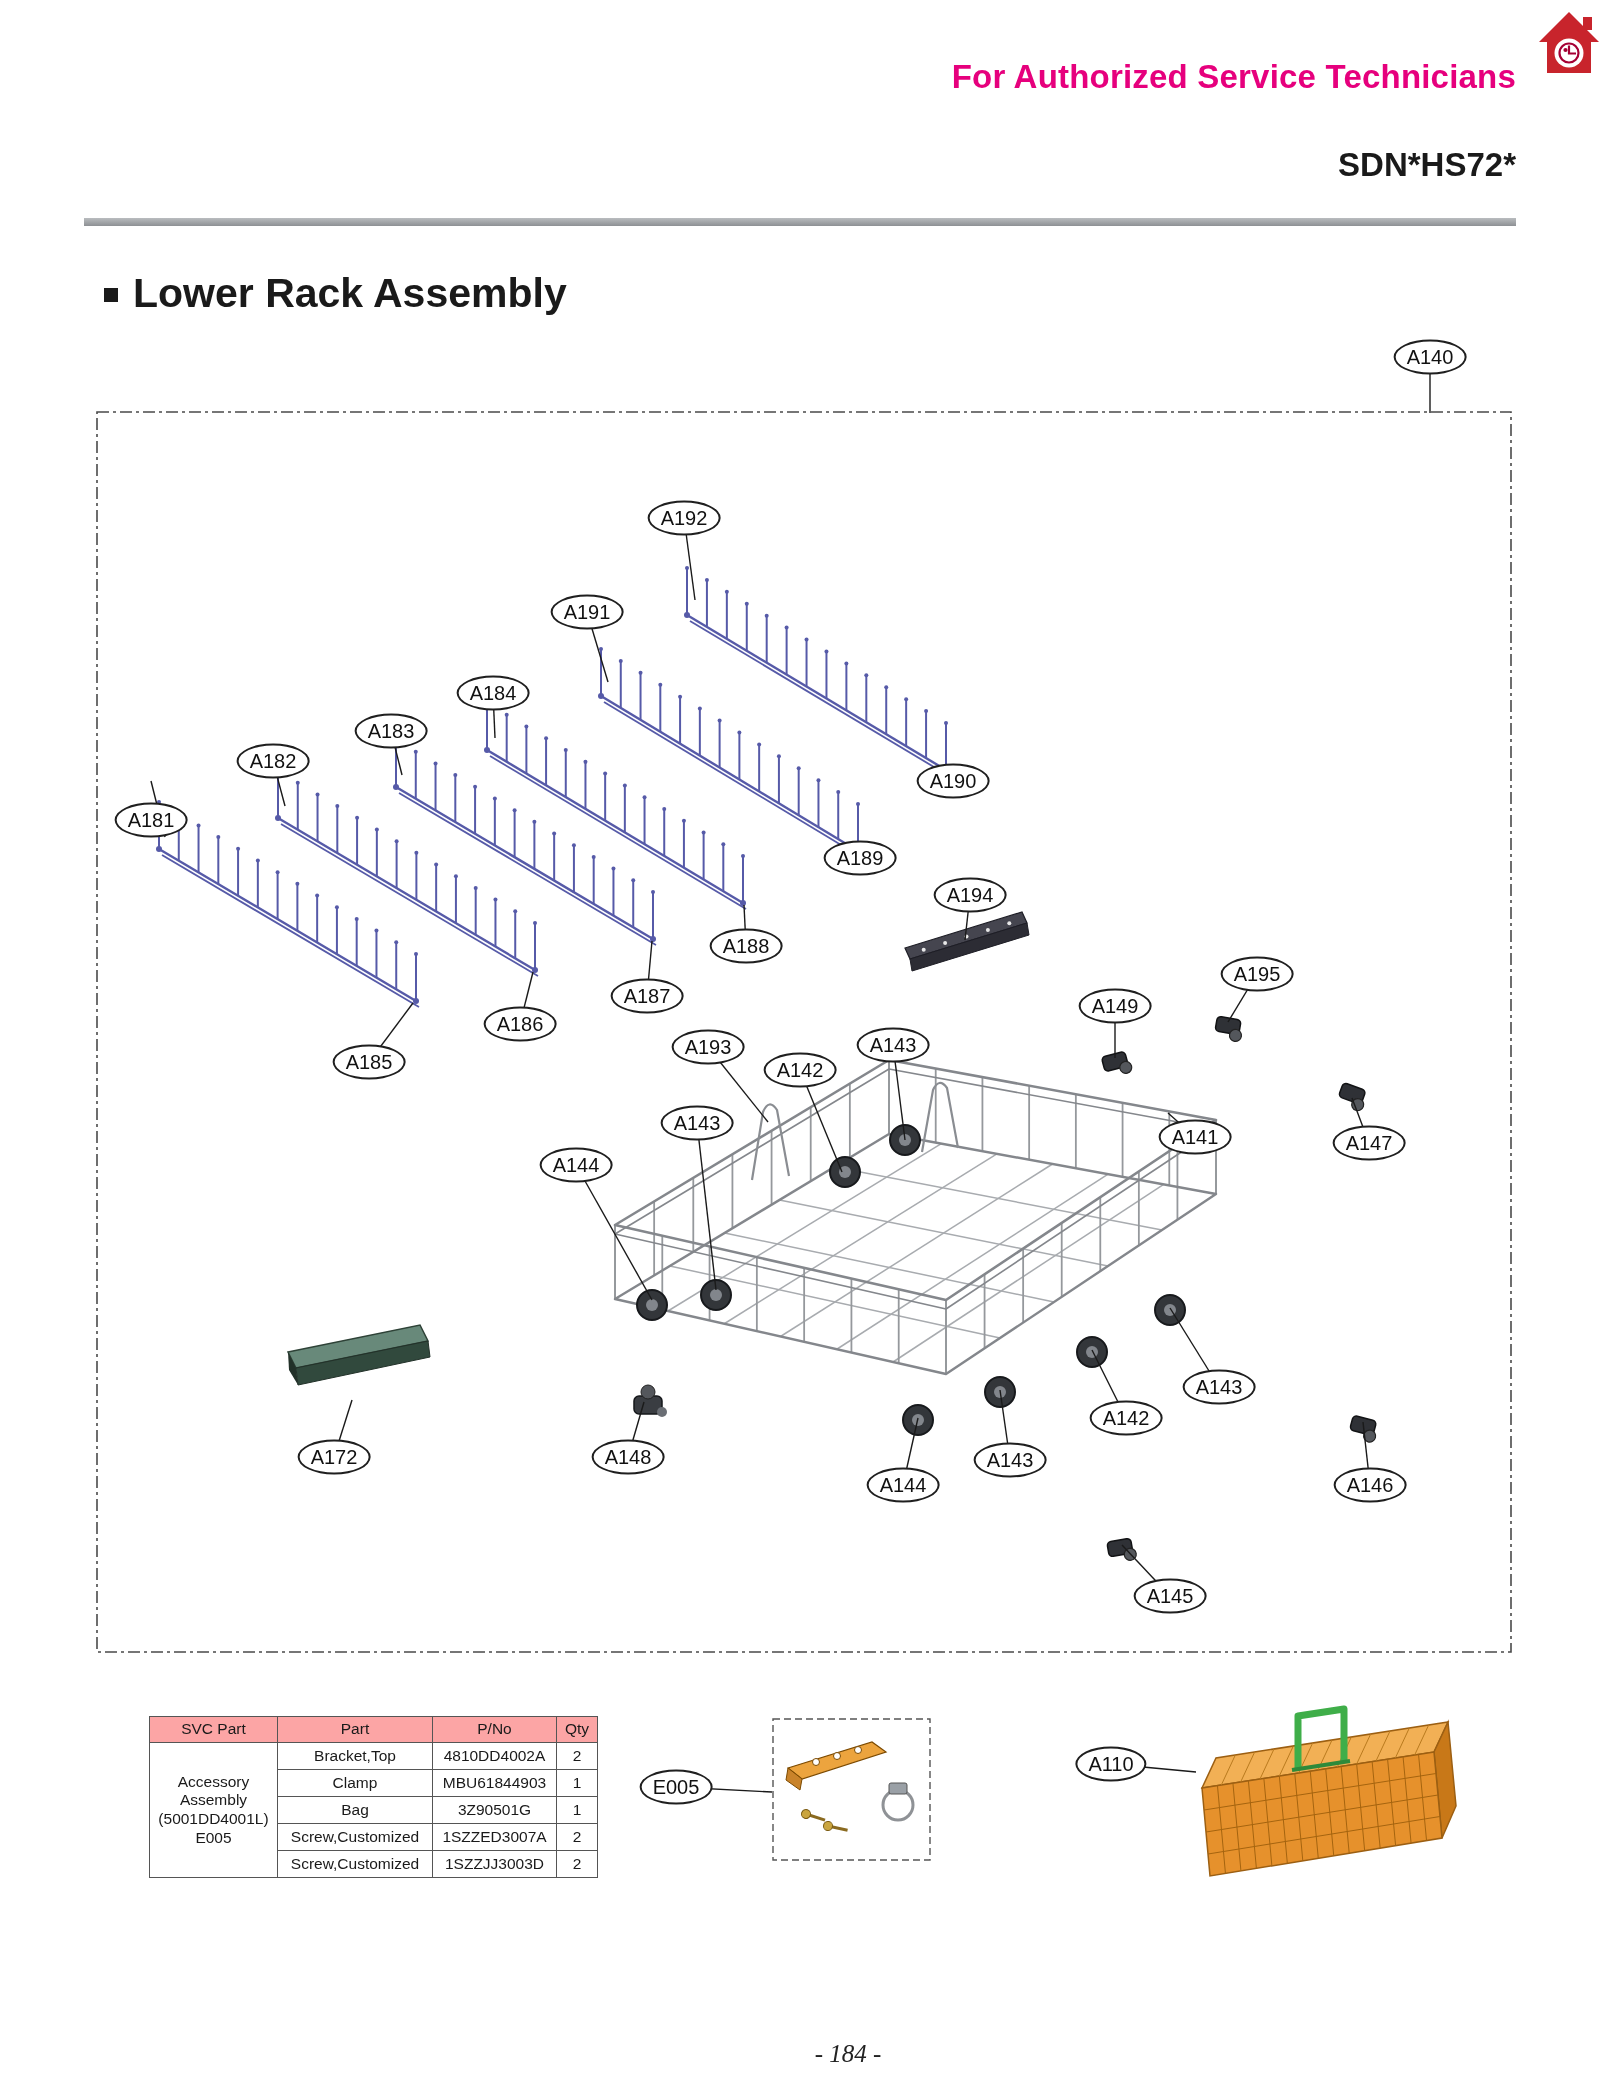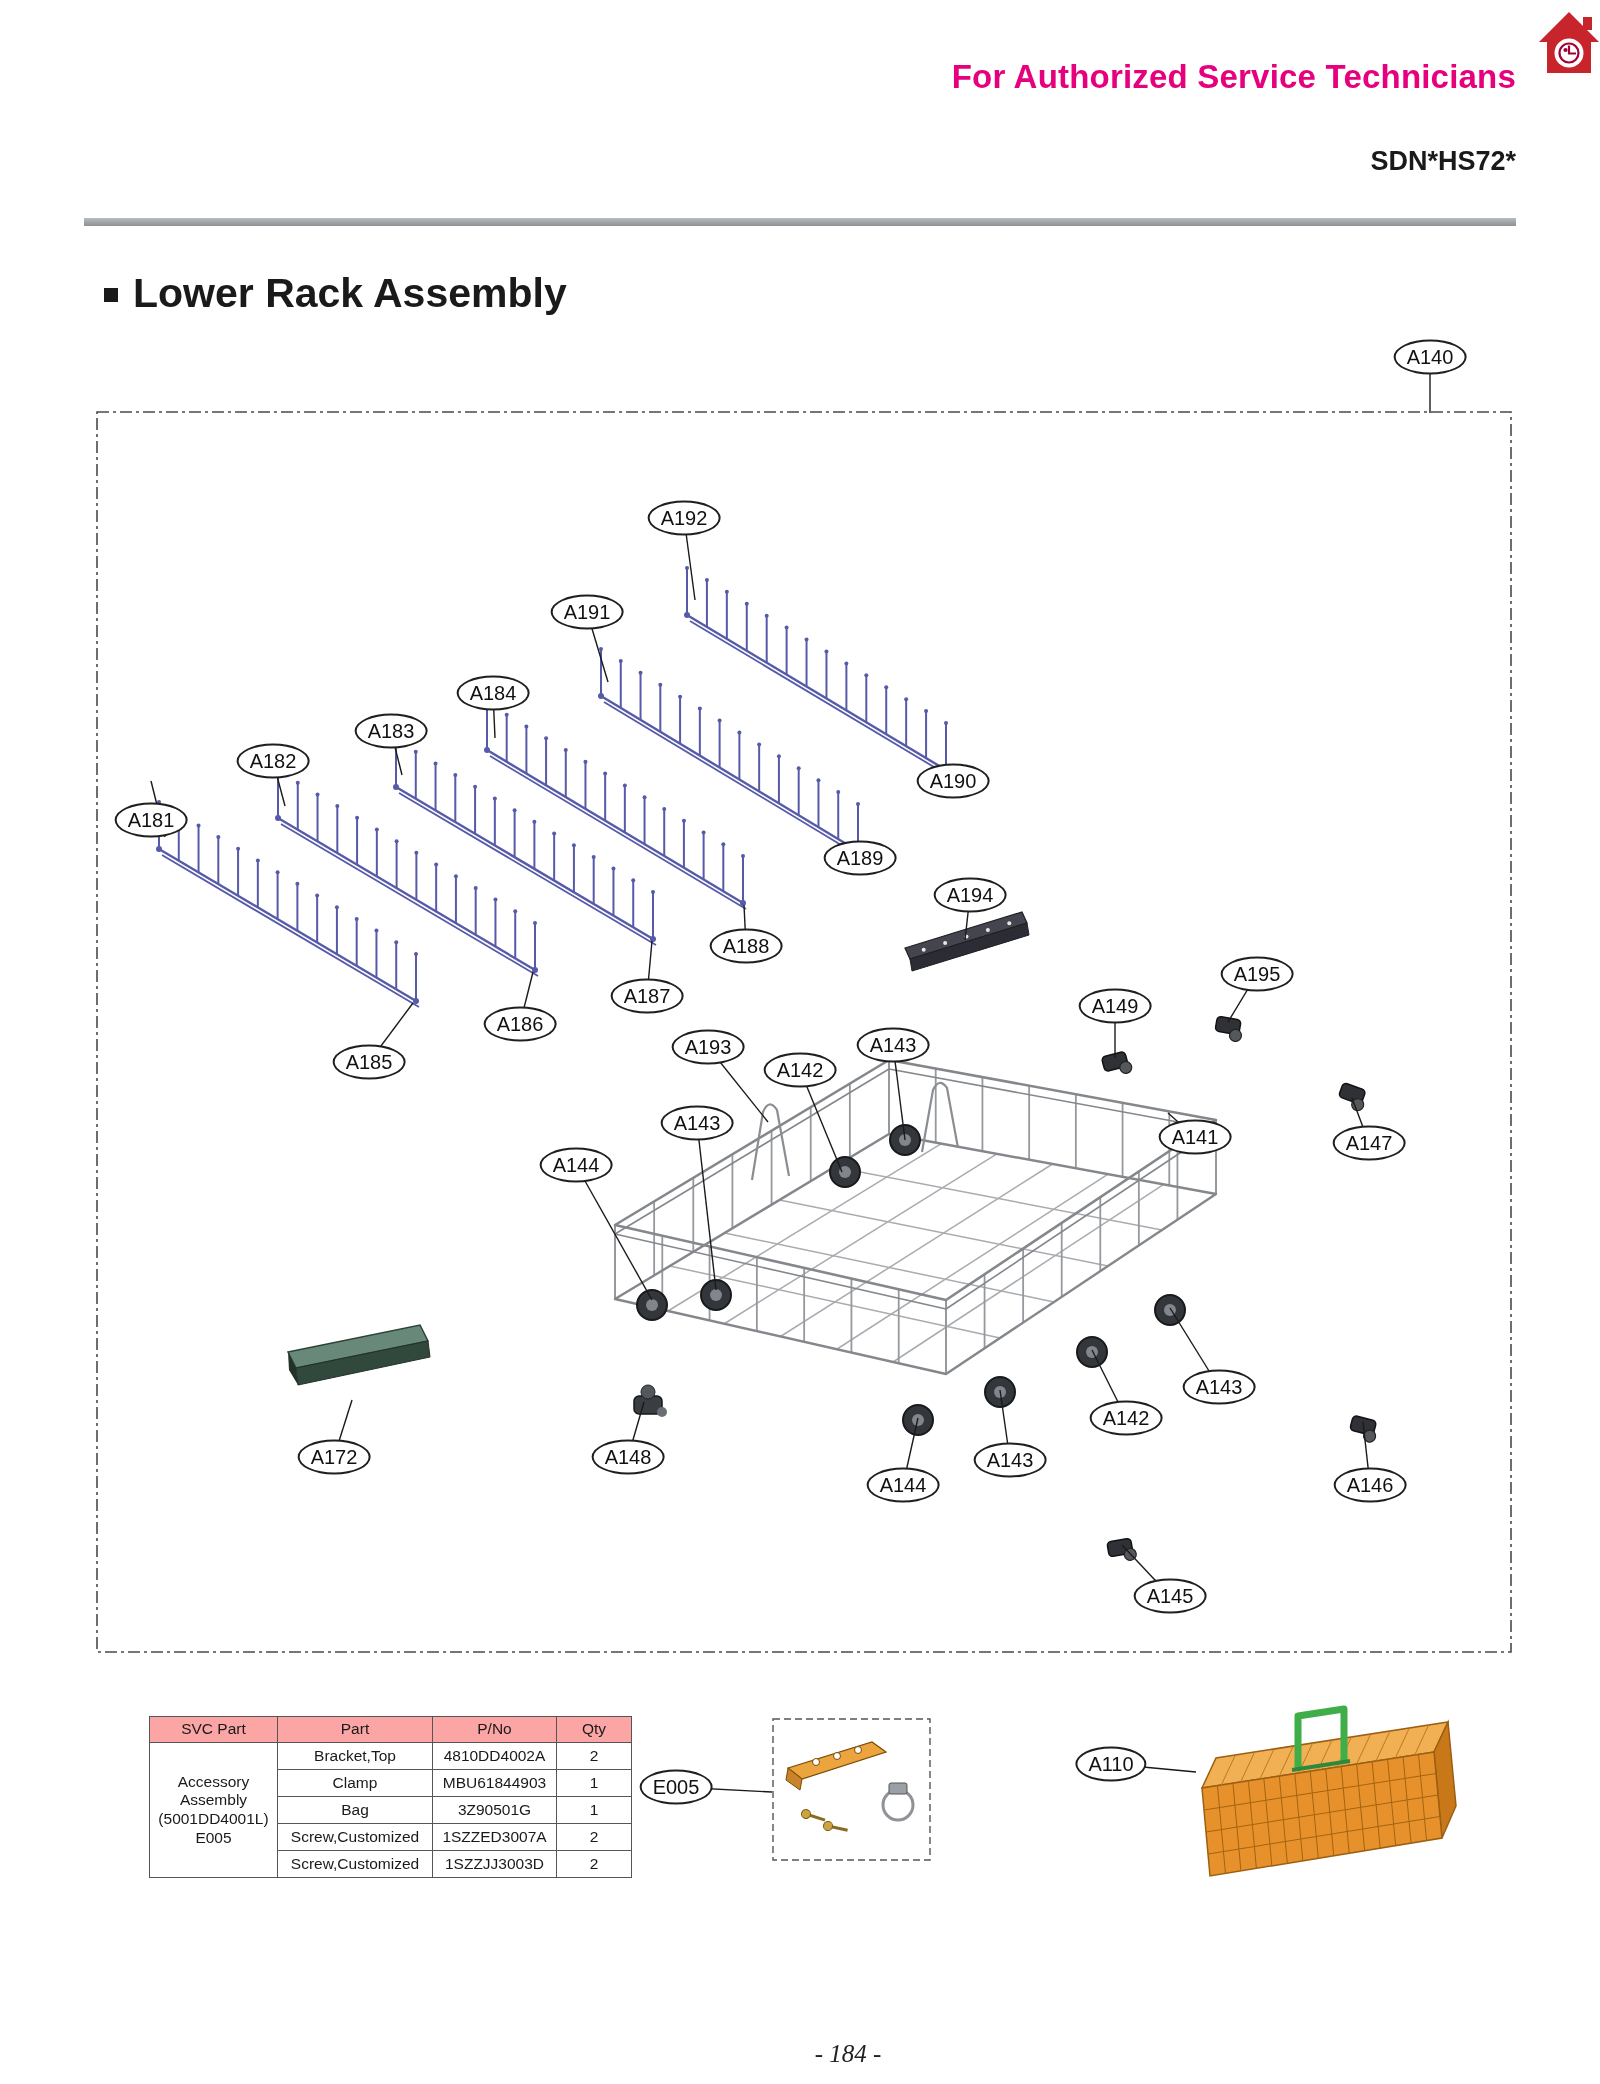--- a/index.html
+++ b/index.html
@@ -8,21 +8,21 @@
     width:1600px;height:2084px;position:relative;overflow:hidden;
     font-family:"Liberation Sans", sans-serif;color:#111;
   }
   #art{position:absolute;left:0;top:0;width:1600px;height:2084px}
   .notice{
     position:absolute;right:84px;top:58px;
     font-size:33px;font-weight:bold;letter-spacing:.2px;
   }
   .model{
     position:absolute;right:84px;top:146px;
-    font-size:27px;font-weight:bold;color:#1a1a1a;
+    font-size:33px;font-weight:bold;color:#1a1a1a;
   }
   .rule{
     position:absolute;left:84px;top:218px;width:1432px;height:8px;
     background:linear-gradient(#b9bcbf,#8d9094);
   }
   .sec-title{
     position:absolute;left:104px;top:270px;display:flex;align-items:center;gap:15px;
     font-size:41px;font-weight:bold;color:#1a1a1a;
   }
   .bullet{display:inline-block;width:14px;height:14px;background:#1a1a1a;margin-top:3px}
@@ -36,21 +36,21 @@
     position:absolute;left:149px;top:1716px;border-collapse:collapse;
     font-size:15.5px;color:#1a1a1a;background:#fff;
   }
   table.parts th,table.parts td{
     border:1px solid #555;text-align:center;vertical-align:middle;
     padding:3px 6px;line-height:1.2;
   }
   table.parts th{background:#fca5a5;font-weight:normal;height:26px}
   table.parts td{height:27px}
   td.svc{white-space:pre-line;font-size:15.5px;width:128px}
-  .col-part{width:155px}.col-pno{width:124px}.col-qty{width:75px}
+  .col-part{width:155px}.col-pno{width:124px}.col-qty{width:41px}
   .pageno{
     position:absolute;left:0;top:2040px;width:1600px;text-align:center;
     font-family:"Liberation Serif", serif;font-style:italic;font-size:25px;color:#222;margin-left:48px;
   }
 </style>
 </head>
 <body>
 
 <svg id="art" viewBox="0 0 1600 2084" xmlns="http://www.w3.org/2000/svg">
     <rect x="97" y="412" width="1414" height="1240" fill="none" stroke="#4a4a4a" stroke-width="1.6" stroke-dasharray="12 4 3 4"></rect>

